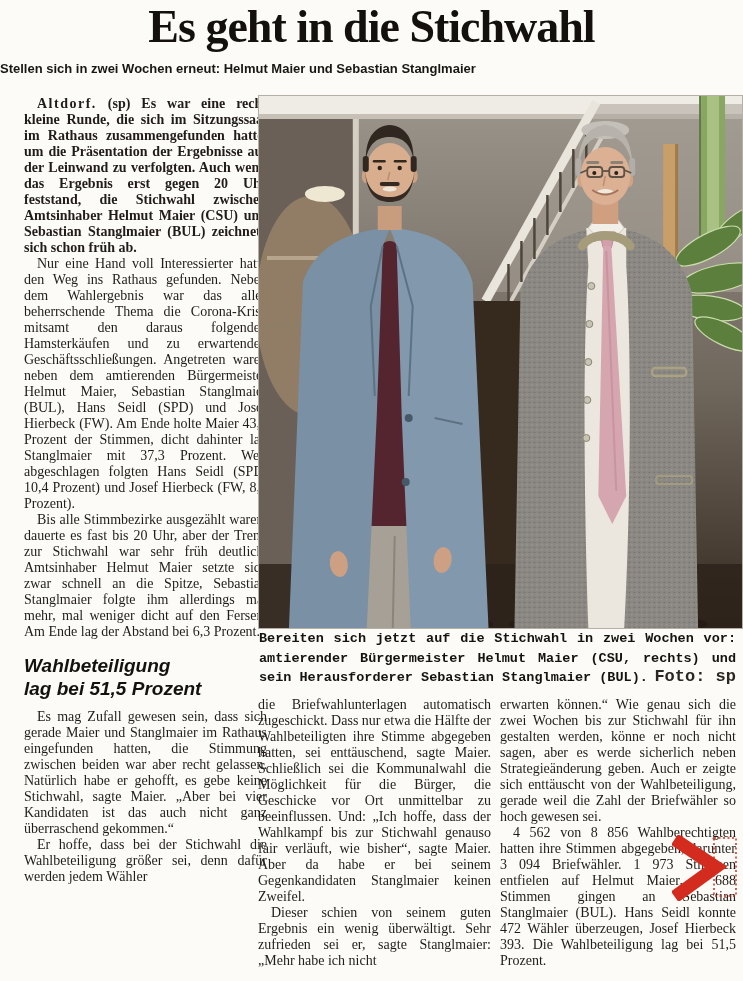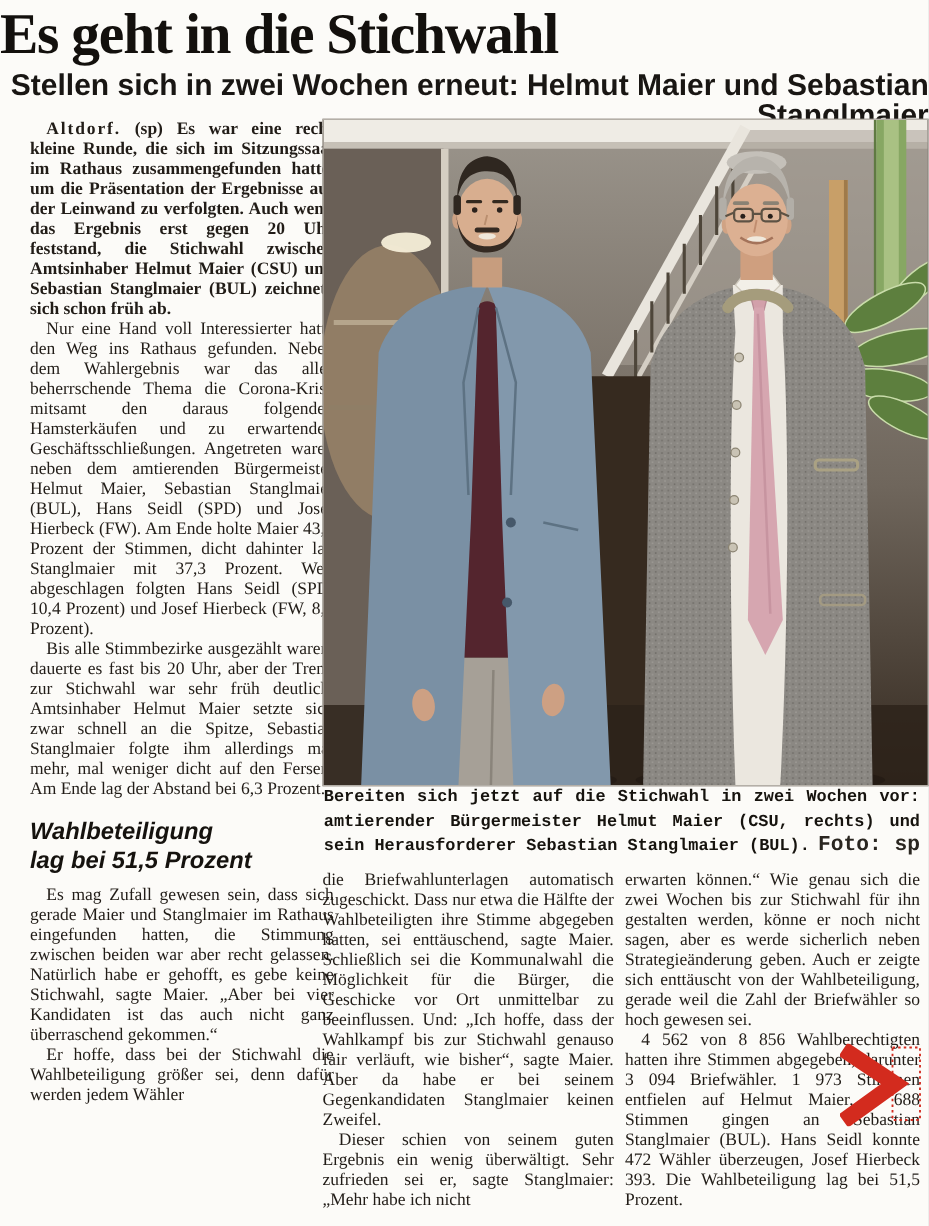--- a/index.html
+++ b/index.html
@@ -7,28 +7,28 @@
   }
   html,body{margin:0;padding:0;background:#d9d9d9;}
   .page{
     position:relative; width:743px; height:981px; margin:0 auto;
     background:var(--paper,#fcfbf8); color:var(--ink,#211c17);
     font-family:"Liberation Serif","DejaVu Serif",serif;
     overflow:hidden;
   }
   .headline{
     position:absolute; top:0; left:0; width:743px; margin:0;
-    text-align:left; font-family:"Liberation Serif",serif;
+    text-align:center; font-family:"Liberation Serif",serif;
     font-weight:bold; font-size:46px; line-height:54px;
     letter-spacing:-1px; color:#13100d;
   }
   .subheadline{
     position:absolute; top:57px; left:0; width:743px; margin:0;
-    text-align:right; font-family:"Liberation Sans","DejaVu Sans",sans-serif;
-    font-weight:bold; font-size:24px; line-height:24px; color:#191613;
+    text-align:left; font-family:"Liberation Sans","DejaVu Sans",sans-serif;
+    font-weight:bold; font-size:13px; line-height:24px; color:#191613;
   }
   .col{
     position:absolute; font-size:14px; line-height:16px;
     text-align:justify; color:var(--ink,#211c17);
   }
   .col p{margin:0; text-indent:13px;}
   .col p.noindent{text-indent:0;}
   .col p.lead{font-weight:bold;}
   .dateline{font-weight:bold; letter-spacing:1.5px;}
   .crosshead{

